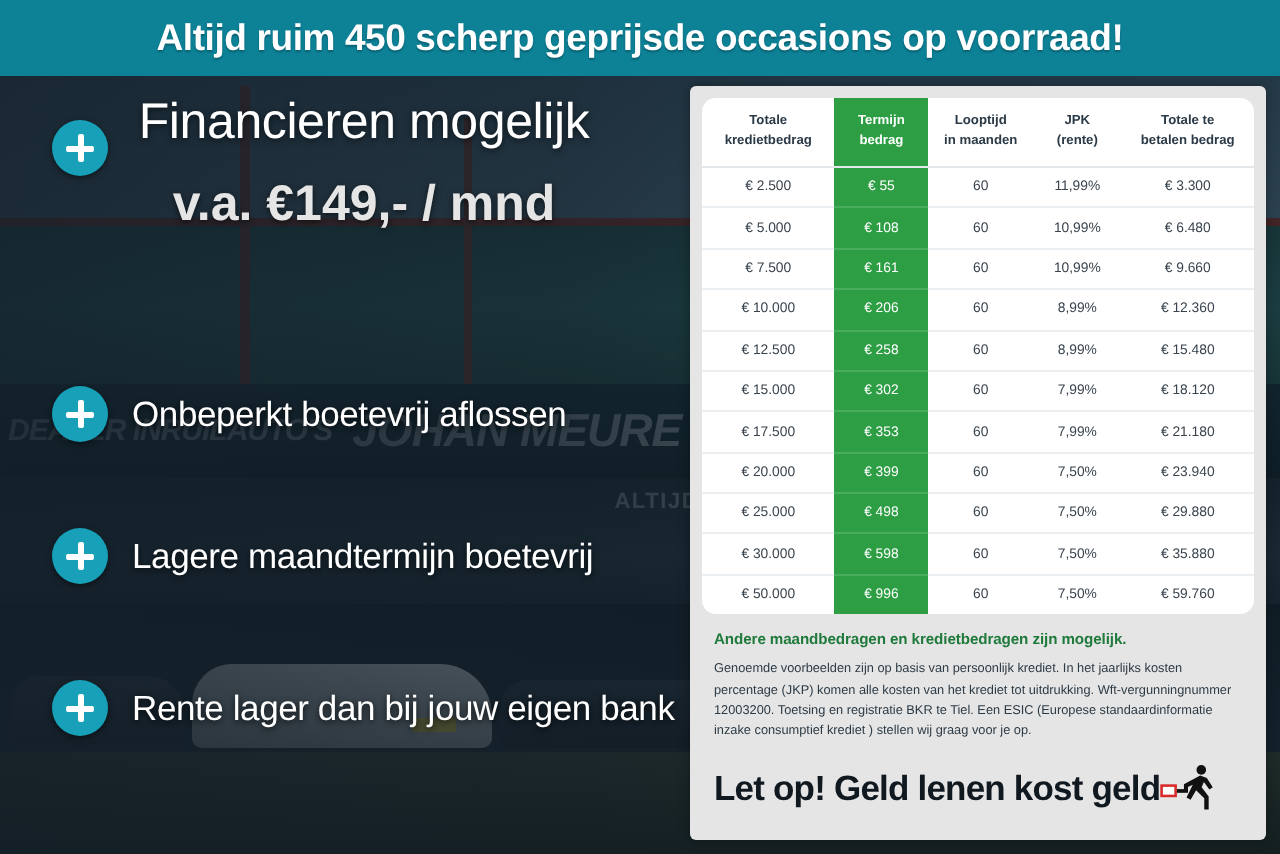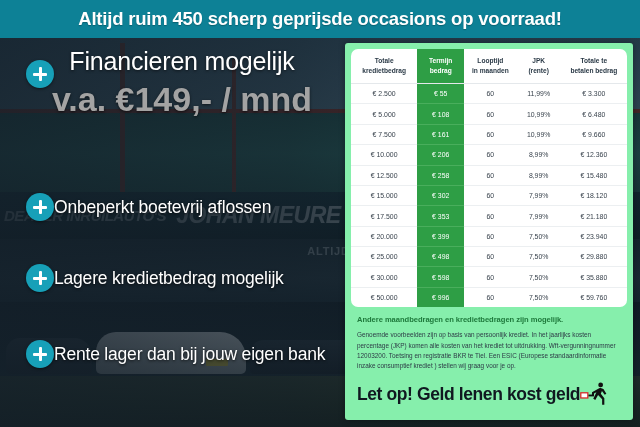--- a/index.html
+++ b/index.html
@@ -116,27 +116,27 @@
   #headline-block {
     position: absolute; left: 22px; top: 12px; width: 320px;
     text-align: center;
   }
   #headline1 {
     color: #ffffff; font-size: 25px; font-weight: normal;
     letter-spacing: -.2px; white-space: nowrap;
     text-shadow: 0 1px 3px rgba(0,0,0,.6);
   }
   #headline2 {
-    color: #a3a3a3; font-size: 34px; font-weight: bold;
-    margin-top: 4px; white-space: nowrap;
+    color: #e5e5e5; font-size: 25px; font-weight: bold;
+    margin-top: 12px; white-space: nowrap;
     text-shadow: 0 1px 3px rgba(0,0,0,.6);
   }
   .bullet-row {
     position: absolute; left: 26px;
-    display: flex; align-items: center; 
+    display: flex; align-items: center; gap: 12px;
     width: 320px;
   }
   #bullet-0 { top: 25px; }
   #bullet-1 { top: 158px; }
   #bullet-2 { top: 229px; }
   #bullet-3 { top: 305px; }
   .plus-icon {
     flex: 0 0 auto;
     width: 28px; height: 28px; border-radius: 50%;
     background: #17a0b8;
@@ -151,21 +151,21 @@
   .bullet-text {
     color: #ffffff; font-size: 17.5px; white-space: nowrap;
     letter-spacing: -.2px;
     text-shadow: 0 1px 3px rgba(0,0,0,.75);
   }
 
   
   #card {
     position: absolute; left: 345px; top: 43px;
     width: 288px; height: 377px;
-    background: #86efac;
+    background: #e5e5e5;
     border-radius: 3px;
     z-index: 5;
     overflow: hidden;
     box-shadow: 0 0 6px rgba(0,0,0,.35);
   }
   #table-wrap {
     margin: 6px 6px 0 6px;
     background: #ffffff;
     border-radius: 7px;
     overflow: hidden;
@@ -277,21 +277,21 @@
       <span class="plus-icon"></span>
     </div>
 
     <div class="bullet-row" id="bullet-1">
       <span class="plus-icon"></span>
       <span class="bullet-text">Onbeperkt boetevrij aflossen</span>
     </div>
 
     <div class="bullet-row" id="bullet-2">
       <span class="plus-icon"></span>
-      <span class="bullet-text">Lagere kredietbedrag mogelijk</span>
+      <span class="bullet-text">Lagere maandtermijn boetevrij</span>
     </div>
 
     <div class="bullet-row" id="bullet-3">
       <span class="plus-icon"></span>
       <span class="bullet-text">Rente lager dan bij jouw eigen bank</span>
     </div>
 
   </div>
 
   <div id="card">

